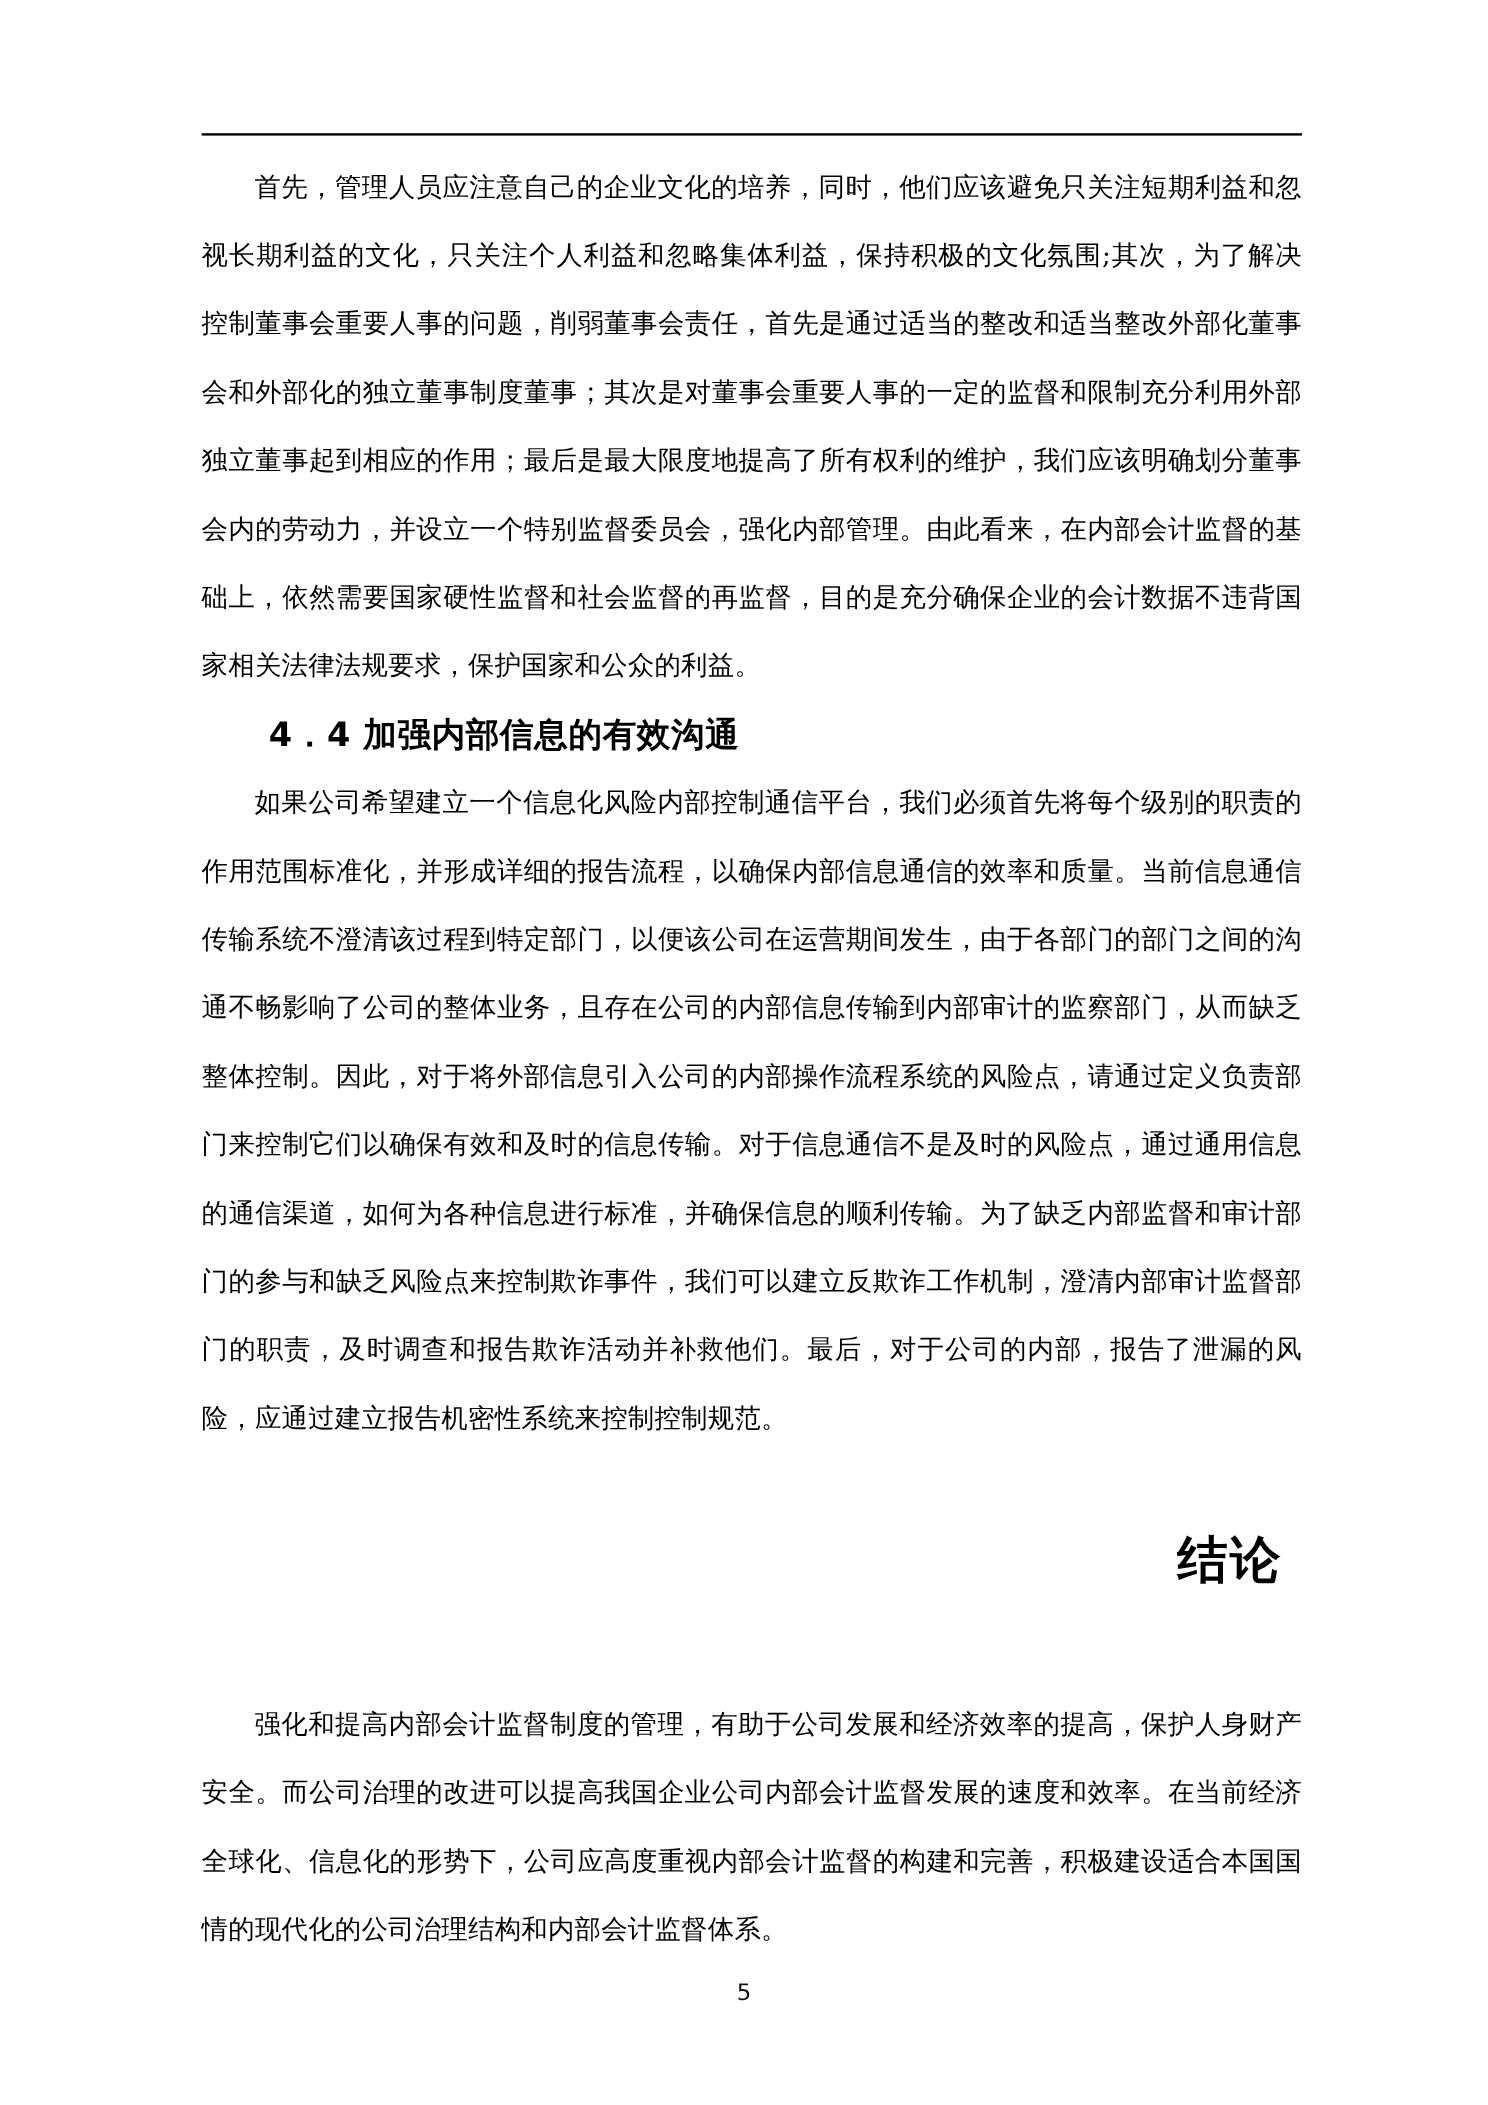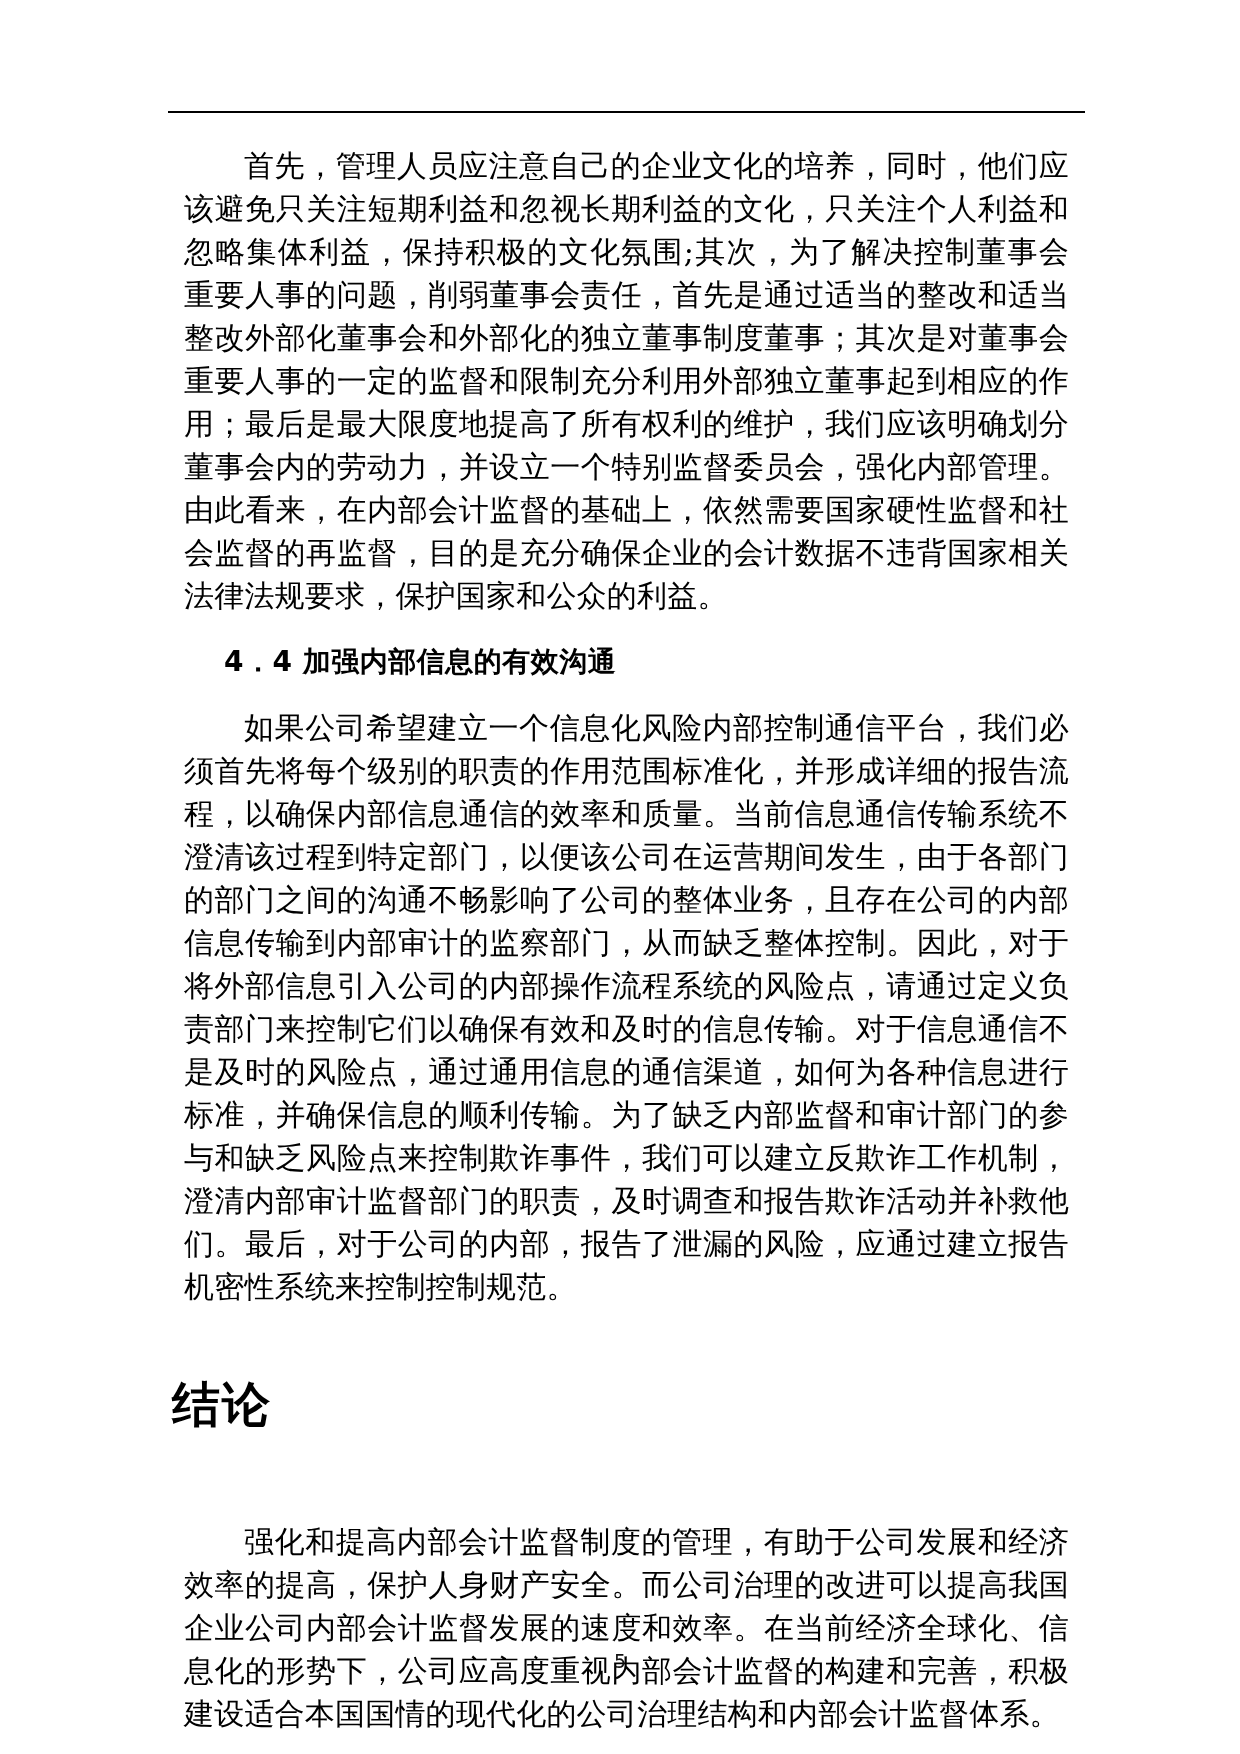--- a/index.html
+++ b/index.html
@@ -30,46 +30,46 @@
 
   
   .content {
     position: absolute;
     left: 168px;
     top: 128px;
     width: 917px;
   }
 
   p.body-text {
-    margin: 16px;
-    font-size: 30px;
-    line-height: 43px;
+    margin: 0;
+    font-size: 22px;
+    line-height: 57px;
     text-align: justify;
     text-justify: inter-ideograph;
     text-indent: 2em;
     letter-spacing: 0.2px;
     font-family: "DejaVu Serif", "Liberation Serif", serif;
   }
 
   h3.section-heading {
     margin: 0;
     padding-left: 2em;
     font-size: 28px;
     line-height: 57px;
     font-weight: bold;
     font-family: "DejaVu Sans", "Liberation Sans", sans-serif;
     letter-spacing: 0.5px;
   }
 
   h1.chapter-heading {
-    margin: 4px;
-    font-size: 48px;
+    margin: 16px;
+    font-size: 42px;
     line-height: 1;
     font-weight: bold;
-    text-align: left;
+    text-align: right;
     font-family: "DejaVu Sans", "Liberation Sans", sans-serif;
     letter-spacing: 2px;
   }
 
   .gap-before-chapter { height: 52px; }
   .gap-after-chapter  { height: 72px; }
 
   
   .page-number {
     position: absolute;

